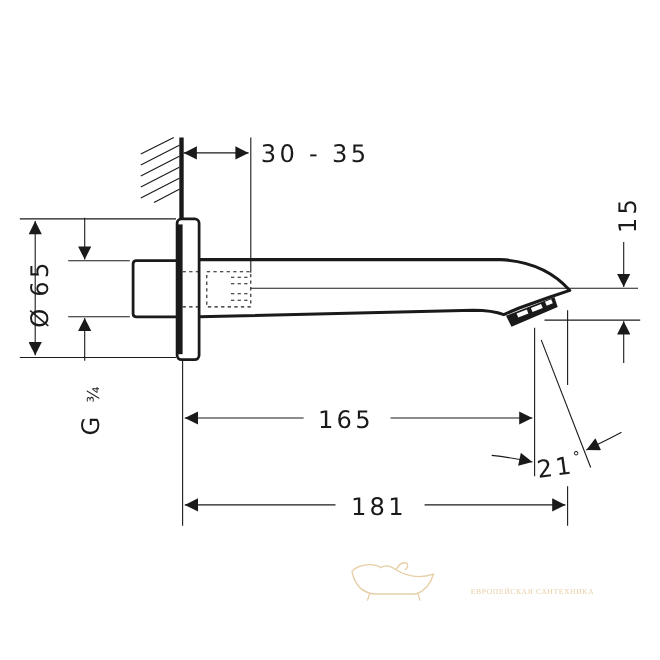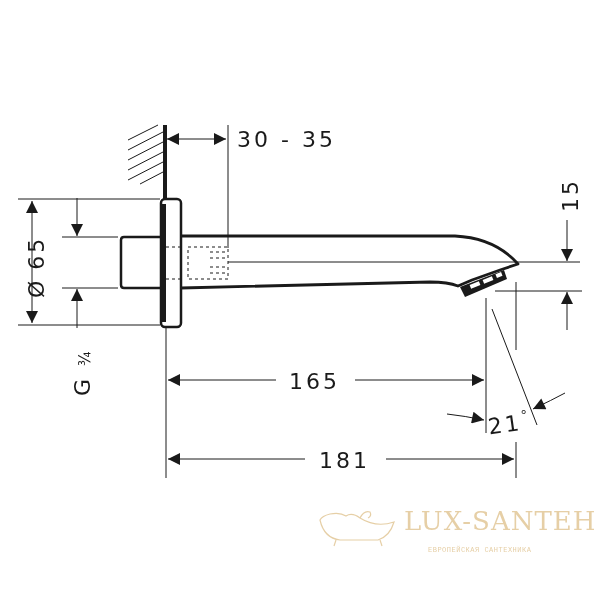--- a/index.html
+++ b/index.html
@@ -1,21 +1,21 @@
 <!DOCTYPE html>
 <html><head>
 <meta charset="utf-8">
 <style>
   html, body { margin:0; padding:0; background:#ffffff; }
   body { width:600px; height:600px; position:relative; overflow:hidden; font-family:"DejaVu Sans", sans-serif; }
   svg { position:absolute; left:0; top:0; }
   .dim { font-family:"DejaVu Sans", sans-serif; font-size:22px; fill:#1a1a1a; letter-spacing:3px; }
   .wm { position:absolute; left:316px; top:506px; width:270px; height:60px; }
   .wm-title { position:absolute; left:88px; top:0; font-family:"DejaVu Serif", serif; font-size:26px; color:#e6cfa6; letter-spacing:1px; white-space:nowrap; }
-  .wm-sub { position:absolute; left:112px; top:40px; font-family:Liberation Mono, monospace; font-size:7px; color:#e6cfa6; letter-spacing:0.5px; white-space:nowrap; }
+  .wm-sub { position:absolute; left:112px; top:28px; font-family:Liberation Serif, serif; font-size:7px; color:#e6cfa6; letter-spacing:0.5px; white-space:nowrap; }
 </style>
 </head>
 <body>
 
 <svg width="600" height="600" viewBox="0 0 600 600">
   <defs>
     <marker id="arr" viewBox="0 0 10 10" refX="10" refY="5" markerWidth="14" markerHeight="12" markerUnits="userSpaceOnUse" orient="auto-start-reverse">
       <path d="M0,0 L10,5 L0,10 z" fill="#1a1a1a"></path>
     </marker>
   </defs>
@@ -98,15 +98,14 @@
   <text class="dim" x="488" y="433" transform="rotate(-8 500 425)"><tspan>21</tspan><tspan font-size="13" dy="-10">°</tspan></text>
 </svg>
 
 <div class="wm">
   <svg width="82" height="40" viewBox="0 0 82 40" style="left:0;top:2px;">
     <path d="M4,12 Q8,30 24,32 L62,32 Q74,28 78,14 Q60,20 44,10 Q36,4 30,8 Q24,4 14,6 Q6,8 4,12 Z" fill="none" stroke="#e6cfa6" stroke-width="1.2"></path>
     <path d="M44,10 Q48,2 54,4 Q56,8 52,10" fill="none" stroke="#e6cfa6" stroke-width="1.2"></path>
     <line x1="20" y1="32" x2="18" y2="38" stroke="#e6cfa6" stroke-width="1.2"></line>
     <line x1="64" y1="32" x2="66" y2="38" stroke="#e6cfa6" stroke-width="1.2"></line>
   </svg>
-  <div class="wm-title">LUX-SANTEH</div>
   <div class="wm-sub">ЕВРОПЕЙСКАЯ САНТЕХНИКА</div>
 </div>
 
 </body></html>

